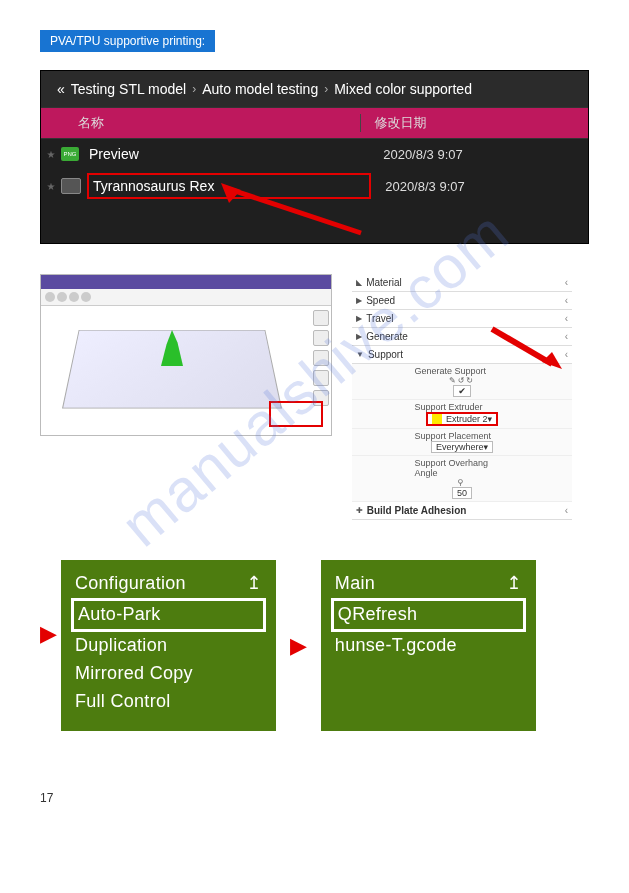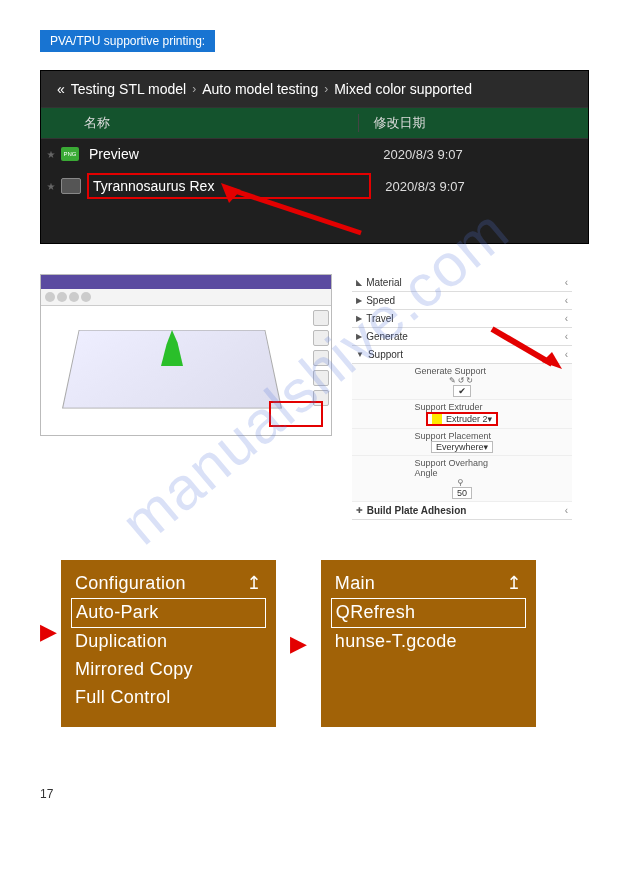--- a/index.html
+++ b/index.html
@@ -45,24 +45,24 @@
     padding: 10px 16px;
     font-size: 14px;
     color: #fff;
     display: flex;
     align-items: center;
     gap: 6px;
   }
   .fb-chev { color: #aaa; font-size: 12px; }
   .fb-cols {
     display: flex;
-    background: #14532d;
+    background: #be185d;
     border-top: 1px solid #333;
     border-bottom: 1px solid #333;
-    padding: 6px 9px;
+    padding: 6px 3px;
   }
   .fb-col-name { width: 60%; padding-left: 34px; color: #ddd; font-size: 13px; border-right: 1px solid #444; box-sizing: border-box;}
   .fb-col-date { width: 40%; padding-left: 14px; color: #ddd; font-size: 13px;}
   .fb-row {
     display: flex;
     align-items: center;
     padding: 4px 0;
   }
   .fb-row .star {
     width: 20px;
@@ -235,38 +235,38 @@
   }
 
   
   .printer-menus {
     display:flex;
     align-items:center;
     gap:14px;
     margin-top:40px;
   }
   .pm-panel{
-    background:#a16207;
+    background:#4d7c0f;
     color:#fff;
     width:215px;
     padding:10px 14px 16px 14px;
     font-family: Arial, sans-serif;
     box-sizing:border-box;
   }
   .pm-row{
     font-size:18px;
     line-height:1.55;
     font-weight:300;
     letter-spacing:0.3px;
     display:flex;
     justify-content:space-between;
     align-items:center;
   }
   .pm-row.selected{
-    border:1px solid #ffffff;
+    border:3px solid #ffffff;
     padding:0 4px;
     margin:0 -4px;
   }
   .pm-row .up{font-size:18px;}
   .tri-between{
     color:#e30000;
     font-size:22px;
   }
   .tri-before{
     color:#e30000;

